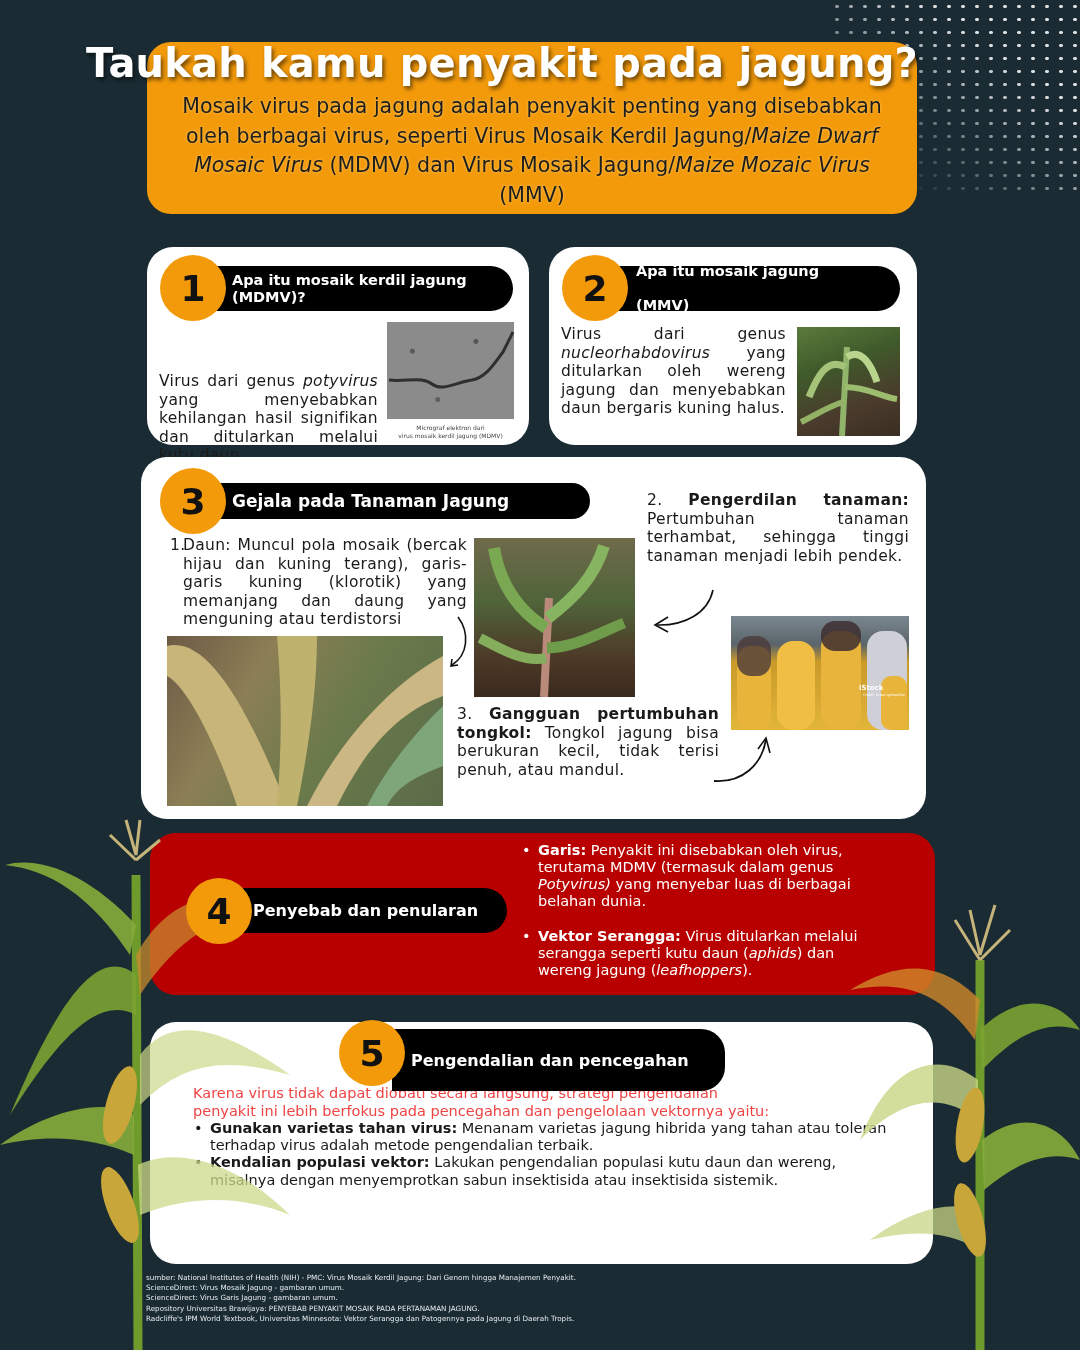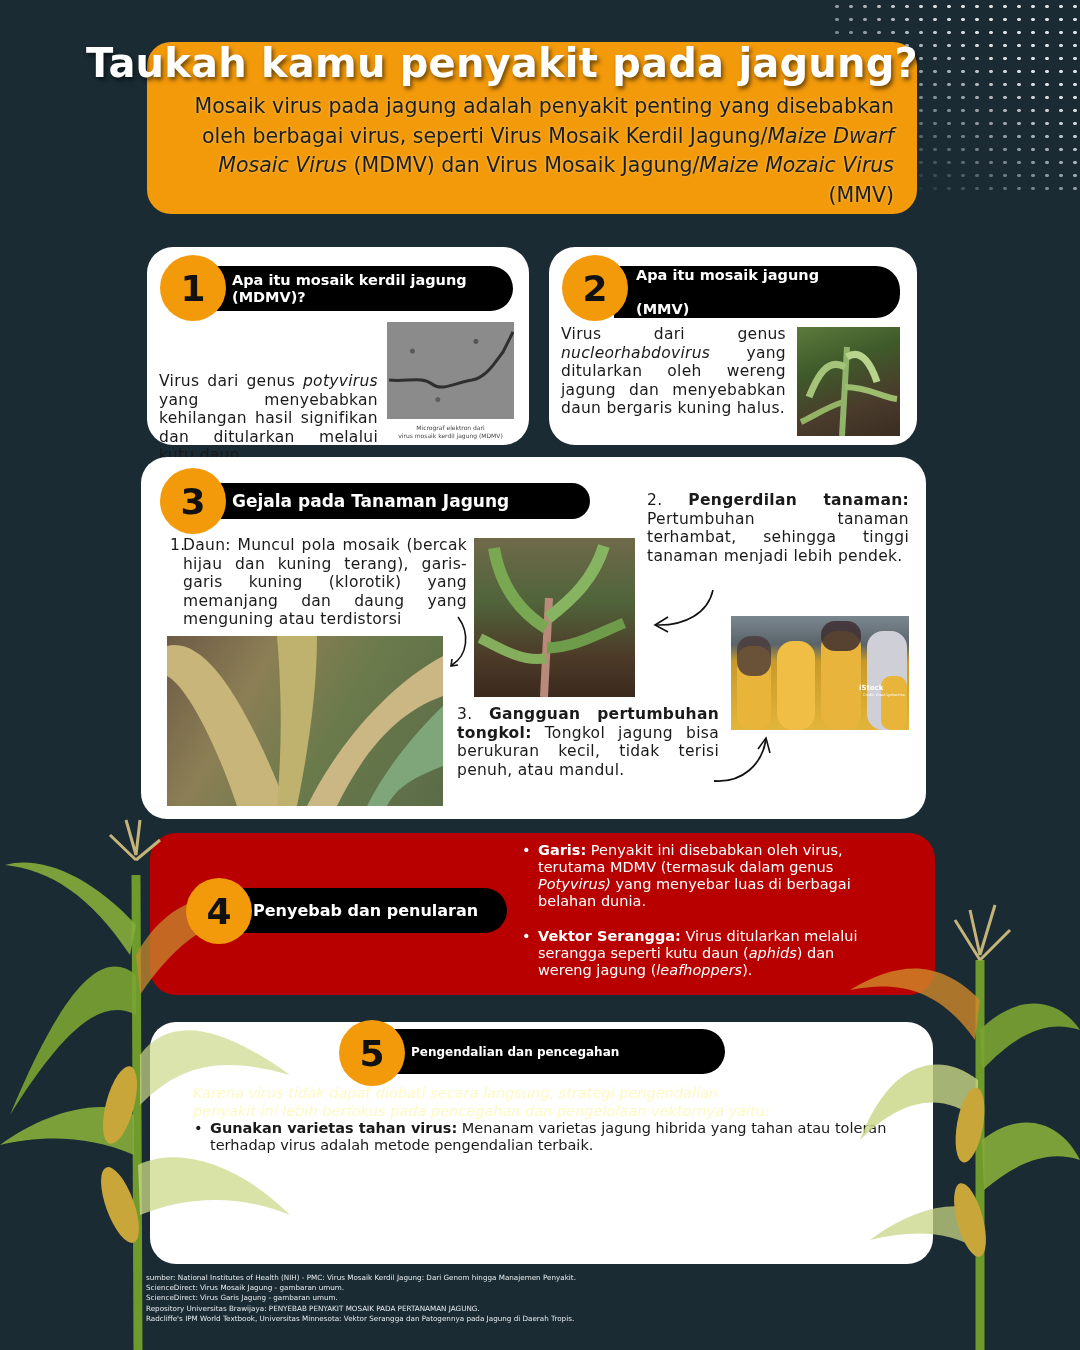--- a/index.html
+++ b/index.html
@@ -21,21 +21,21 @@
     position: absolute; left: 147px; top: 42px; width: 770px; height: 172px;
     background: #f39a0b; border-radius: 24px;
   }
   .main-title {
     position: absolute; left: 0; top: 40px; width: 1004px; text-align: center;
     font-family: "DejaVu Sans", sans-serif; font-weight: bold; font-size: 40px;
     color: #fff; letter-spacing: 0.2px;
     text-shadow: 2px 3px 4px rgba(0,0,0,0.55);
   }
   .intro {
-    position: absolute; left: 170px; top: 92px; width: 724px; text-align: right;
+    position: absolute; left: 170px; top: 92px; width: 724px; text-align: center;
     font-size: 20.5px; line-height: 29.5px; color: #1d1d1d;
     text-shadow: 0 0 3px rgba(255,230,160,0.6);
   }
   .intro i { font-style: italic; }
 
   .card {
     position: absolute; background: #fff; border-radius: 26px;
   }
   .num-circle {
     position: absolute; width: 66px; height: 66px; border-radius: 50%;
@@ -69,21 +69,21 @@
   .red-list li { position: relative; padding-left: 18px; margin-bottom: 18px; }
   .red-list li::before { content: "•"; position: absolute; left: 2px; top: 0; }
   .red-list b { font-weight: bold; }
 
   .white-card5 {
     position: absolute; left: 150px; top: 1022px; width: 783px; height: 242px;
     background: #fff; border-radius: 26px;
   }
   .p5-intro {
     position: absolute; left: 193px; top: 1085px; width: 700px;
-    font-size: 14.5px; line-height: 17.5px; color: #fef9c3; font-style: italic;
+    font-size: 14.5px; line-height: 17.5px; color: #ef4444;
   }
   .p5-list {
     position: absolute; left: 193px; top: 1120px; width: 700px;
     font-size: 14.5px; line-height: 17.2px; color: #1a1a1a; list-style: none;
   }
   .p5-list li { position: relative; padding-left: 17px; }
   .p5-list li::before { content: "•"; position: absolute; left: 1px; top: 0; }
   .p5-list b { font-weight: bold; }
   .p5-list i { font-style: italic; }
 
@@ -120,21 +120,21 @@
   radial-gradient(circle at 40% 80%, #5e5e5e 2px, transparent 3px),
   #8b8b8b;">
   <svg width="127" height="97" viewBox="0 0 127 97">
     <path d="M2 58 C20 60 35 54 45 62 C55 70 70 60 85 58 C100 55 108 40 116 30 C120 22 124 14 126 10" stroke="#2f2f2f" stroke-width="3" fill="none"></path>
   </svg>
 </div>
 <div class="caption" style="left:387px;top:424px;width:127px;"><span>Micrograf elektron dari</span><br><span>virus mosaik kerdil jagung (MDMV)</span></div>
 
 <div class="card" style="left:549px;top:247px;width:368px;height:198px;"></div>
 <div class="num-circle" style="left:562px;top:255px;">2</div>
-<div class="pill" style="left:614px;top:266px;width:286px;height:52px;padding-left:22px;font-size:14.5px;line-height:17px;">
+<div class="pill" style="left:614px;top:266px;width:286px;height:45px;padding-left:22px;font-size:14.5px;line-height:17px;">
   <div><span>Apa itu mosaik  jagung</span><br><span>(MMV)</span></div>
 </div>
 <p class="body-text" style="left:561px;top:325px;width:225px;"><span>Virus dari genus </span><i>nucleorhabdovirus</i><span> yang ditularkan oleh wereng jagung dan menyebabkan daun bergaris kuning halus.</span></p>
 <div class="photo" style="left:797px;top:327px;width:103px;height:109px;background:linear-gradient(160deg,#5c7a3c 0%,#3f5a2a 35%,#4a3b2c 70%,#3a2e22 100%);">
   <svg width="103" height="109" viewBox="0 0 103 109">
     <path d="M45 109 L50 20" stroke="#8fb46a" stroke-width="6"></path>
     <path d="M48 40 C30 30 20 50 12 70" stroke="#a5c47a" stroke-width="7" fill="none"></path>
     <path d="M50 30 C65 20 75 40 80 55" stroke="#b9d48c" stroke-width="7" fill="none"></path>
     <path d="M48 60 C70 60 85 70 100 72" stroke="#9cbc6e" stroke-width="6" fill="none"></path>
     <path d="M46 75 C30 80 15 90 4 95" stroke="#93b266" stroke-width="6" fill="none"></path>
@@ -204,24 +204,25 @@
 <div class="red-card"></div>
 <div class="num-circle" style="left:186px;top:878px;z-index:5;">4</div>
 <div class="pill" style="left:238px;top:888px;width:269px;height:45px;padding-left:15px;font-size:16px;z-index:4;">Penyebab dan penularan</div>
 <ul class="red-list">
   <li><b>Garis:</b><span> Penyakit ini disebabkan oleh virus, terutama MDMV (termasuk dalam genus </span><i>Potyvirus)</i><span> yang menyebar luas di berbagai belahan dunia.</span></li>
   <li><b>Vektor Serangga:</b><span>  Virus ditularkan melalui serangga seperti kutu daun (</span><i>aphids</i><span>) dan wereng jagung (</span><i>leafhoppers</i><span>).</span></li>
 </ul>
 
 <div class="white-card5"></div>
 <div class="num-circle" style="left:339px;top:1020px;">5</div>
-<div class="pill" style="left:392px;top:1029px;width:333px;height:45px;padding-left:19px;font-size:12px;">Pengendalian dan pencegahan</div>
+<div class="pill" style="left:392px;top:1029px;width:333px;height:62px;padding-left:19px;font-size:16px;">Pengendalian dan pencegahan</div>
 <div class="p5-intro"><span>Karena virus tidak dapat diobati secara langsung, strategi pengendalian</span><br><span>penyakit ini lebih berfokus pada pencegahan dan pengelolaan vektornya yaitu:</span></div>
 <ul class="p5-list">
   <li><b>Gunakan varietas tahan virus:</b><span> Menanam varietas jagung hibrida yang tahan atau toleran terhadap virus adalah metode pengendalian terbaik.</span></li>
+  <li><b>Kendalian populasi vektor:</b><span> Lakukan pengendalian populasi kutu daun dan wereng, misalnya dengan menyemprotkan sabun insektisida atau insektisida sistemik.</span></li>
 </ul>
 
 <ul class="sources">
   <li>sumber: National Institutes of Health (NIH) - PMC: Virus Mosaik Kerdil Jagung: Dari Genom hingga Manajemen Penyakit.</li>
   <li>ScienceDirect: Virus Mosaik Jagung - gambaran umum.</li>
   <li>ScienceDirect: Virus Garis Jagung - gambaran umum.</li>
   <li>Repository Universitas Brawijaya: PENYEBAB PENYAKIT MOSAIK PADA PERTANAMAN JAGUNG.</li>
   <li>Radcliffe's IPM World Textbook, Universitas Minnesota: Vektor Serangga dan Patogennya pada Jagung di Daerah Tropis.</li>
 </ul>
 

